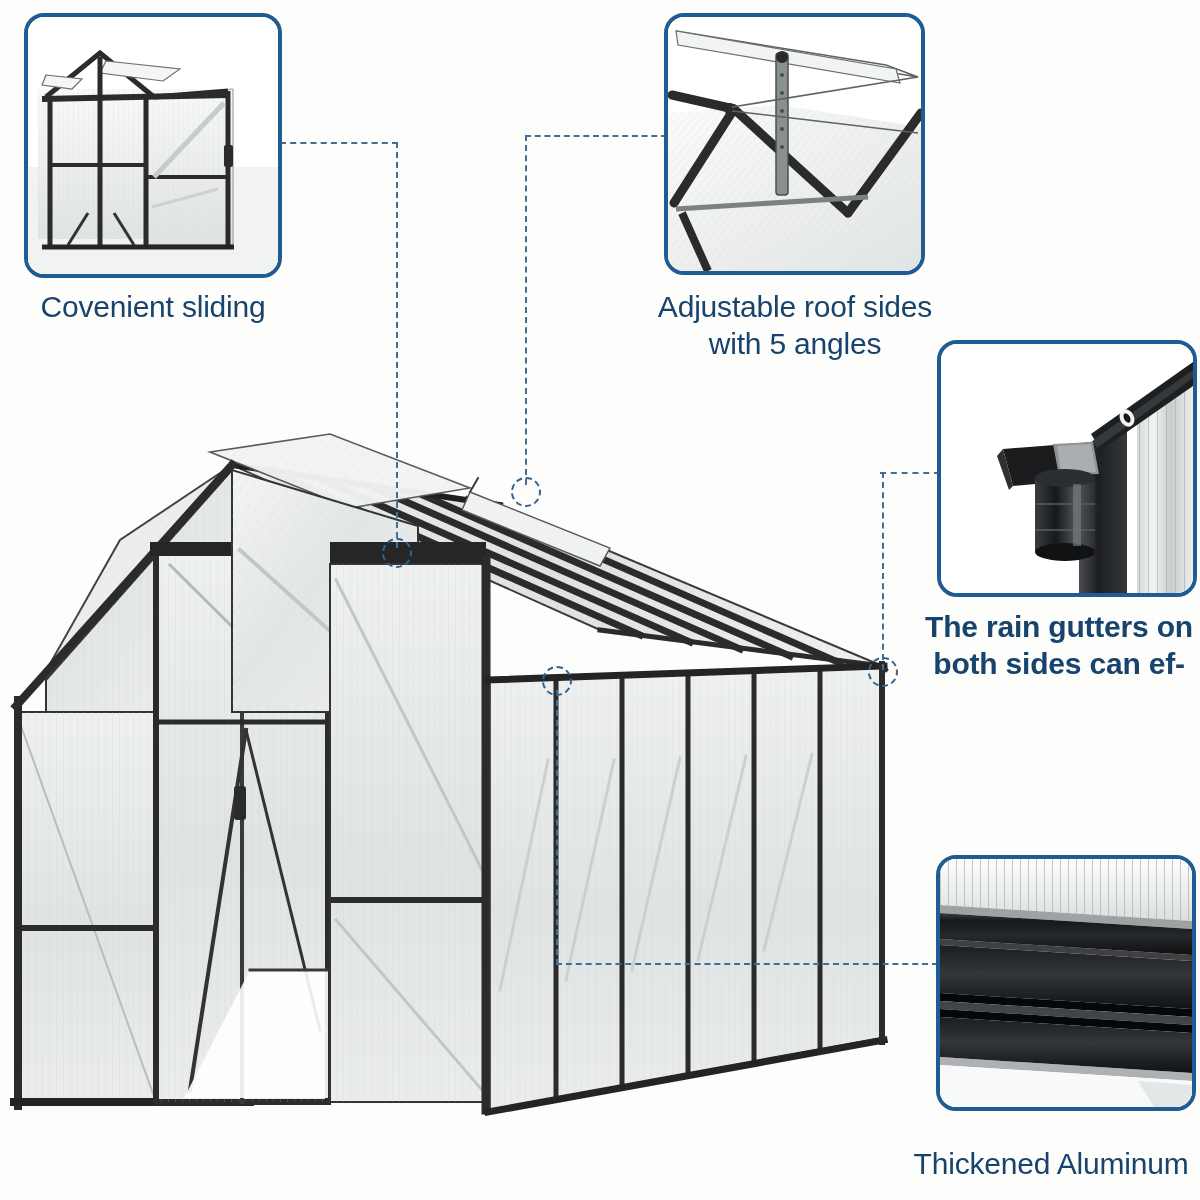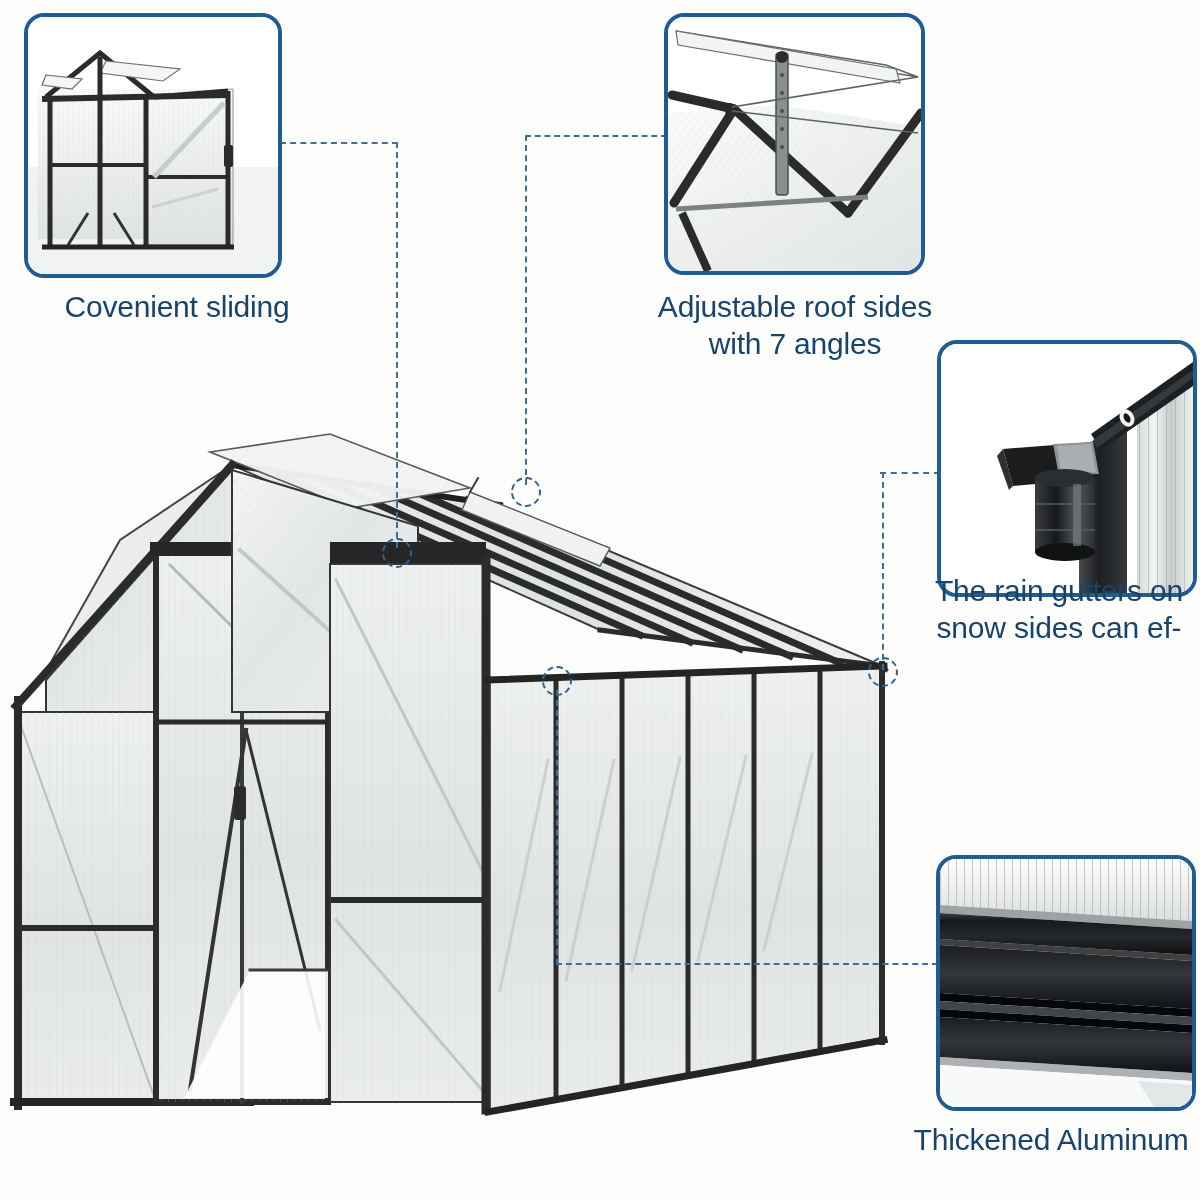--- a/index.html
+++ b/index.html
@@ -259,21 +259,21 @@
 
         <line x1="40" y1="228" x2="60" y2="196" stroke="#333" stroke-width="3"></line>
         <line x1="106" y1="228" x2="86" y2="196" stroke="#333" stroke-width="3"></line>
 
         <rect x="196" y="128" width="9" height="22" rx="2" fill="#2b2b2b"></rect>
 
         <line x1="14" y1="230" x2="206" y2="230" stroke="#242424" stroke-width="5"></line>
       </svg>
     </div>
   </div>
-  <div class="caption" style="left:0px; top:289px; width:306px;margin-left:24px;">
+  <div class="caption" style="left:0px; top:289px; width:306px;">
     <div>Covenient sliding</div>
   </div>
 
   <div class="callout" style="left:664px; top:13px; width:261px; height:262px;">
     <div class="thumb">
       <svg width="253" height="254" viewBox="0 0 253 254">
         <defs>
           <linearGradient id="t2a" x1="0" y1="0" x2="1" y2="1">
             <stop offset="0%" stop-color="#fafbfb"></stop>
             <stop offset="100%" stop-color="#e2e5e5"></stop>
@@ -313,21 +313,21 @@
         <line x1="64" y1="94" x2="250" y2="116" stroke="#5d6262" stroke-width="1.6"></line>
 
         <line x1="8" y1="192" x2="200" y2="180" stroke="#7c8181" stroke-width="5"></line>
 
         <line x1="14" y1="196" x2="40" y2="254" stroke="#2b2b2b" stroke-width="8"></line>
       </svg>
     </div>
   </div>
   <div class="caption" style="left:636px; top:289px; width:318px;">
     <div>Adjustable roof sides</div>
-    <div>with 7 angles</div>
+    <div>with 5 angles</div>
   </div>
 
   <div class="callout" style="left:937px; top:340px; width:260px; height:257px;">
     <div class="thumb">
       <svg width="252" height="249" viewBox="0 0 252 249">
         <defs>
           <linearGradient id="t3dark" x1="0" y1="0" x2="1" y2="0">
             <stop offset="0%" stop-color="#4a4d50"></stop>
             <stop offset="40%" stop-color="#1d1f21"></stop>
             <stop offset="100%" stop-color="#35383b"></stop>
@@ -372,23 +372,23 @@
         <rect x="94" y="134" width="60" height="74" fill="url(#t3pipe)"></rect>
         <ellipse cx="124" cy="134" rx="30" ry="9" fill="#2b2e31"></ellipse>
         <ellipse cx="124" cy="208" rx="30" ry="9" fill="#101214"></ellipse>
         <line x1="94" y1="160" x2="154" y2="160" stroke="#595d60" stroke-width="1.6"></line>
         <line x1="94" y1="186" x2="154" y2="186" stroke="#595d60" stroke-width="1.6"></line>
 
         <rect x="132" y="140" width="8" height="62" fill="#72777a" opacity=".7"></rect>
       </svg>
     </div>
   </div>
-  <div class="caption" style="left:918px; top:573px; width:282px;">
+  <div class="caption" style="left:918px; top:609px; width:282px;font-weight:bold;">
     <div>The rain gutters on</div>
-    <div>snow sides can ef-</div>
+    <div>both sides can ef-</div>
   </div>
 
   <div class="callout" style="left:936px; top:855px; width:260px; height:256px;">
     <div class="thumb">
       <svg width="252" height="248" viewBox="0 0 252 248">
         <defs>
           <linearGradient id="t4band" x1="0" y1="0" x2="0" y2="1">
             <stop offset="0%" stop-color="#3d4043"></stop>
             <stop offset="18%" stop-color="#16181a"></stop>
             <stop offset="55%" stop-color="#26292c"></stop>
@@ -436,17 +436,17 @@
           <circle cx="40" cy="112" r="1.2"></circle>
             <circle cx="88" cy="120" r="1"></circle>
           <circle cx="140" cy="116" r="1.3"></circle>
             <circle cx="196" cy="128" r="1"></circle>
           <circle cx="62" cy="178" r="1.2"></circle>
             <circle cx="150" cy="186" r="1"></circle>
         </g>
       </svg>
     </div>
   </div>
-  <div class="caption" style="left:906px; top:1122px; width:290px;">
+  <div class="caption" style="left:906px; top:1146px; width:290px;">
     <div>Thickened Aluminum</div>
   </div>
 
 </div>
 
 </body></html>

